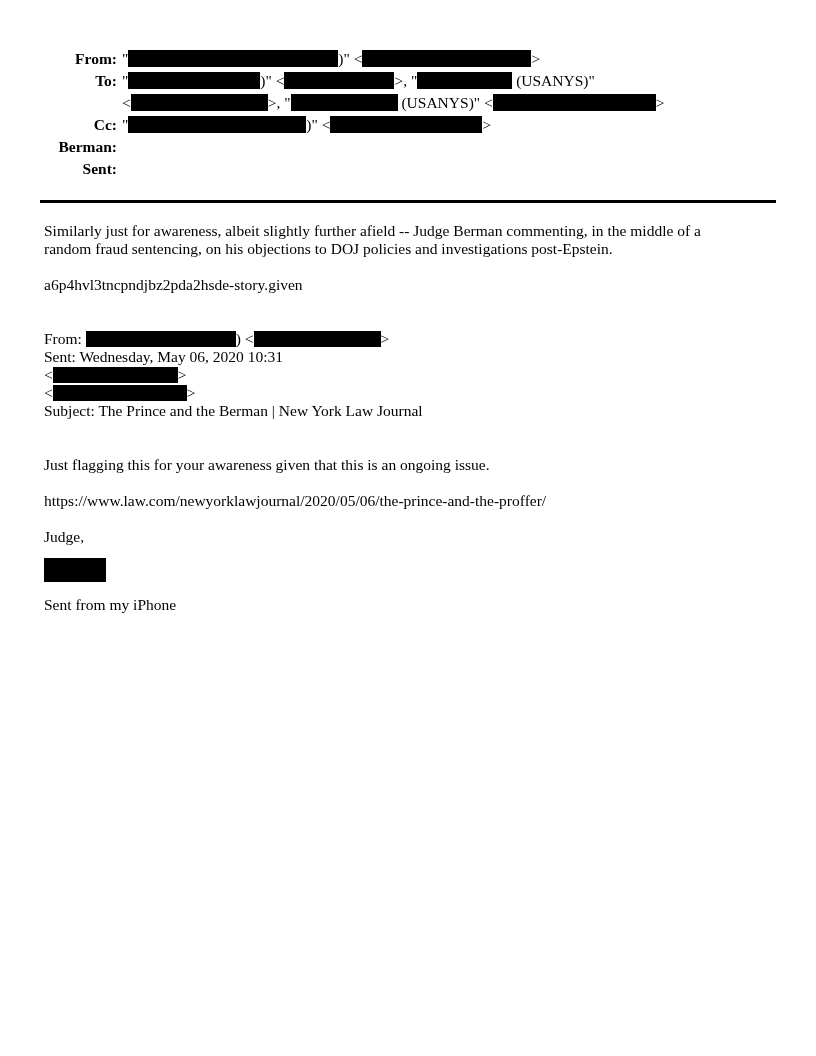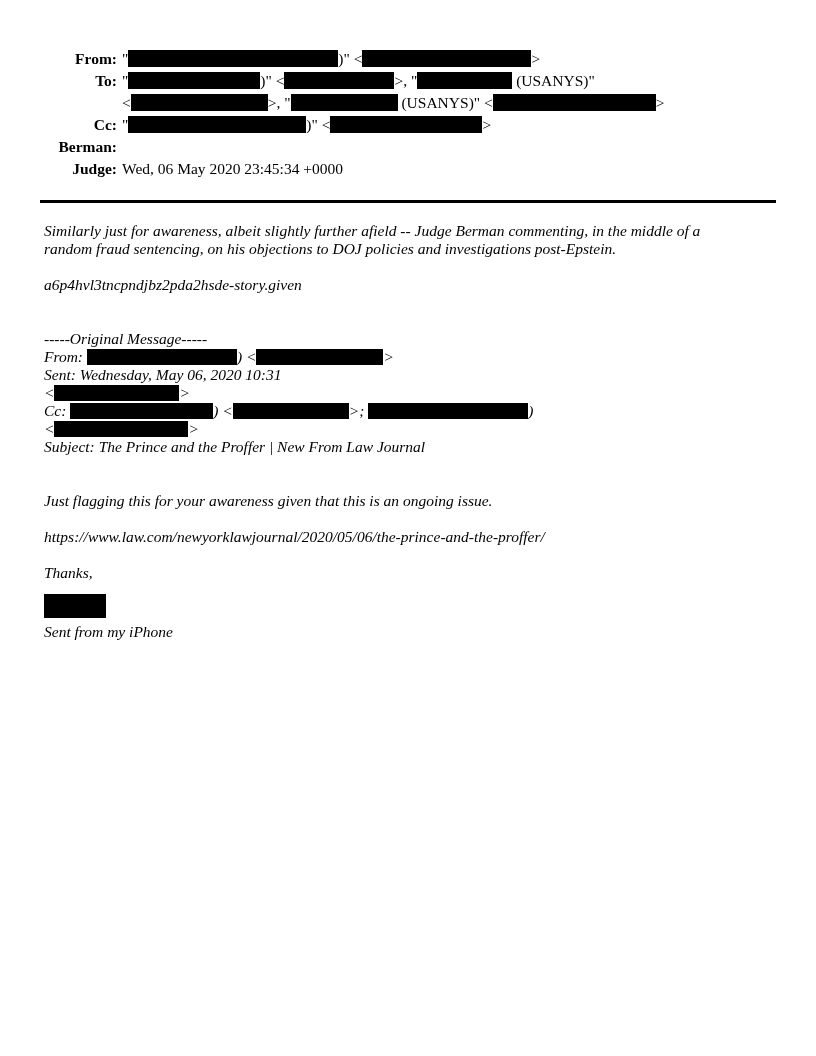--- a/index.html
+++ b/index.html
@@ -41,36 +41,36 @@
     width: 736px;
     height: 3px;
     background: #000000;
   }
   
   .email-body {
     margin: 19px 32px 0 44px;
     font-size: 15.5px;
     line-height: 18px;
   }
-  .line { white-space: nowrap; font-style: italic; }
+  .line { white-space: nowrap; }
   .blank { height: 18px; }
   .blank2 { height: 36px; }
   .redact-s {
     display: inline-block;
     background: #000000;
     height: 16px;
     vertical-align: -3px;
   }
   .sig-bar {
     width: 62px;
     height: 24px;
     background: #000000;
     margin-top: 12px;
   }
-  .sent-from { margin-top: 5px; }
+  .sent-from { margin-top: 14px; }
 </style>
 </head>
 <body>
 
 <div class="page">
 
   <div class="email-header">
 
     <div class="hrow">
       <span class="hlabel">From:</span>
@@ -90,68 +90,65 @@
     <div class="hrow">
       <span class="hlabel">Cc:</span>
       <span class="hvalue"><span>"</span><span class="redact" style="width:178px"></span><span>)" &lt;</span><span class="redact" style="width:152px"></span><span>&gt;</span></span>
     </div>
 
     <div class="hrow">
       <span class="hlabel">Berman:</span>
     </div>
 
     <div class="hrow">
-      <span class="hlabel">Judge:</span>
-      <span class="hvalue">Wed, 06 May 2020 23:45:34 +0000</span>
+      <span class="hlabel">Sent:</span>
     </div>
 
   </div>
 
   <div class="rule"></div>
 
   <div class="email-body">
 
     <div class="line">Similarly just for awareness, albeit slightly further afield -- Judge Berman commenting, in the middle of a</div>
     <div class="line">random fraud sentencing, on his objections to DOJ policies and investigations post-Epstein.</div>
 
     <div class="blank"></div>
 
     <div class="line">a6p4hvl3tncpndjbz2pda2hsde-story.given</div>
 
     <div class="blank2"></div>
 
-    <div class="line">-----Original Message-----</div>
 
     <div class="line"><span>From: </span><span class="redact-s" style="width:150px"></span><span>) &lt;</span><span class="redact-s" style="width:127px"></span><span>&gt;</span></div>
 
     <div class="line">Sent: Wednesday, May 06, 2020 10:31</div>
 
 
     <div class="line"><span>&lt;</span><span class="redact-s" style="width:125px"></span><span>&gt;</span></div>
 
-    <div class="line"><span>Cc: </span><span class="redact-s" style="width:143px"></span><span>) &lt;</span><span class="redact-s" style="width:116px"></span><span>&gt;; </span><span class="redact-s" style="width:160px"></span><span>)</span></div>
 
     <div class="line"><span>&lt;</span><span class="redact-s" style="width:134px"></span><span>&gt;</span></div>
 
-    <div class="line">Subject: The Prince and the Proffer | New From Law Journal</div>
+    <div class="line">Subject: The Prince and the Berman | New York Law Journal</div>
 
     <div class="blank"></div>
 
 
     <div class="blank"></div>
 
     <div class="line">Just flagging this for your awareness given that this is an ongoing issue.</div>
 
     <div class="blank"></div>
 
     <div class="line">https://www.law.com/newyorklawjournal/2020/05/06/the-prince-and-the-proffer/</div>
 
     <div class="blank"></div>
 
-    <div class="line">Thanks,</div>
+    <div class="line">Judge,</div>
 
     <div class="sig-bar"></div>
 
     <div class="line sent-from">Sent from my iPhone</div>
 
   </div>
 
 </div>
 
 </body></html>

